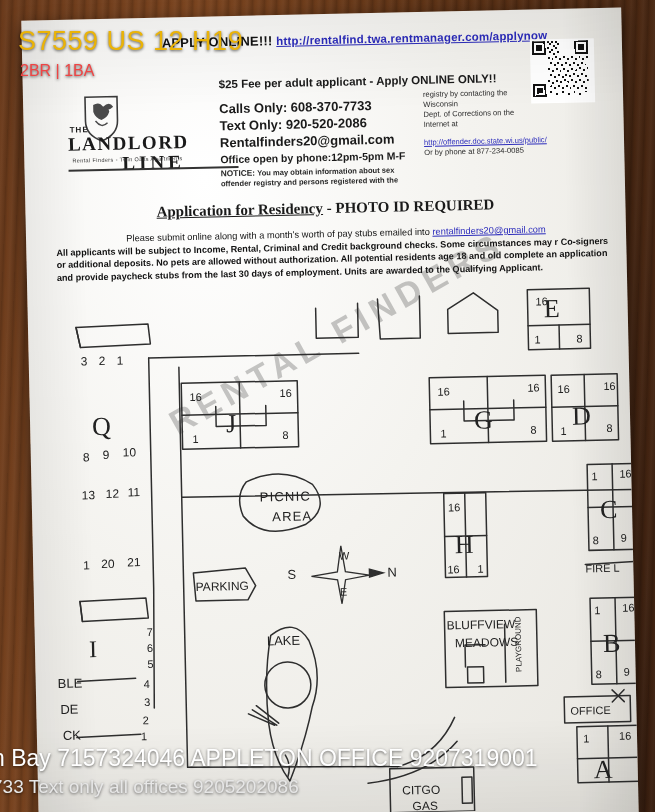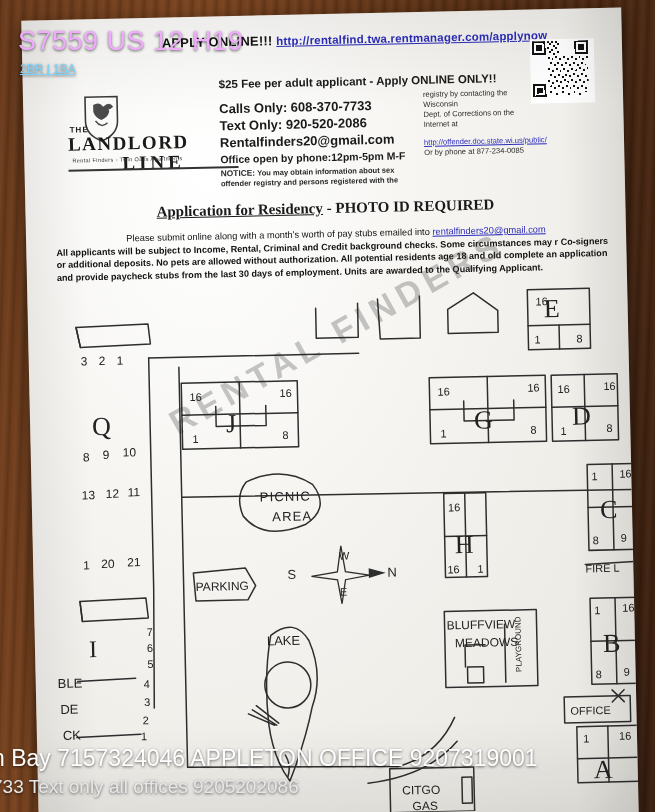--- a/index.html
+++ b/index.html
@@ -240,33 +240,32 @@
     font-family: "Liberation Sans", sans-serif;
     fill: #222;
   }
 
   
   .overlay-title {
     position: absolute;
     left: 18px;
     top: 26px;
     font-size: 27px;
-    color: #f0abfc;
+    color: #eab308;
     letter-spacing: 0.5px;
     text-shadow: 0 1px 3px rgba(0,0,0,0.65);
     font-family: "Liberation Sans", sans-serif;
   }
   .overlay-sub {
     position: absolute;
     left: 20px;
     top: 62px;
-    font-size: 12px;
-    color: #7dd3fc;
+    font-size: 16px;
+    color: #ef4444;
     text-shadow: 0 1px 3px rgba(0,0,0,0.65);
-    text-decoration: underline;
   }
   .overlay-bottom1 {
     position: absolute;
     left: -8px;
     bottom: 40px;
     font-size: 23px;
     color: #fff;
     text-shadow: 0 1px 3px rgba(0,0,0,0.6);
     white-space: nowrap;
   }

